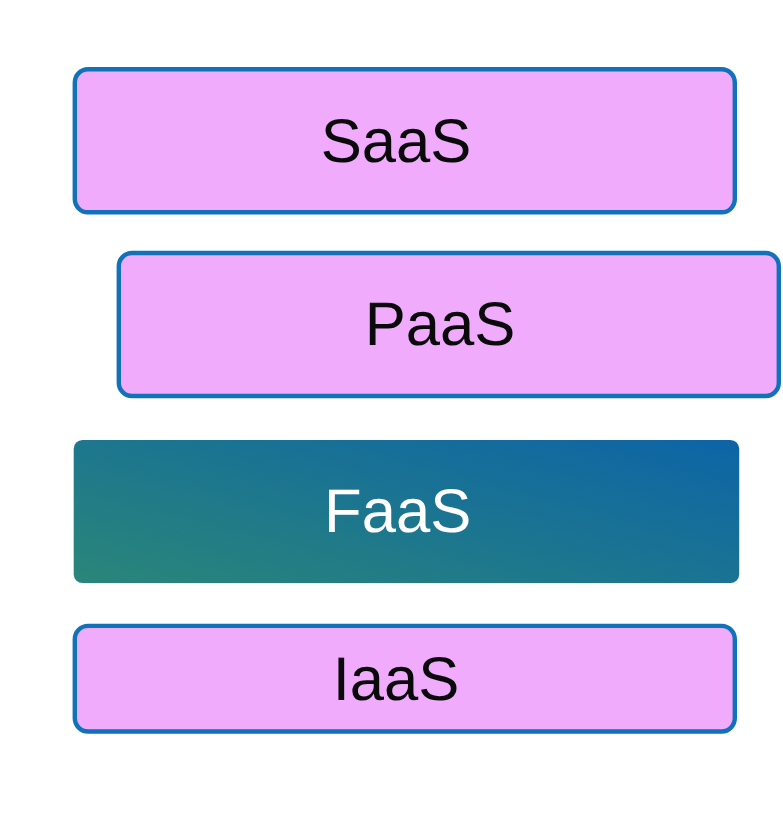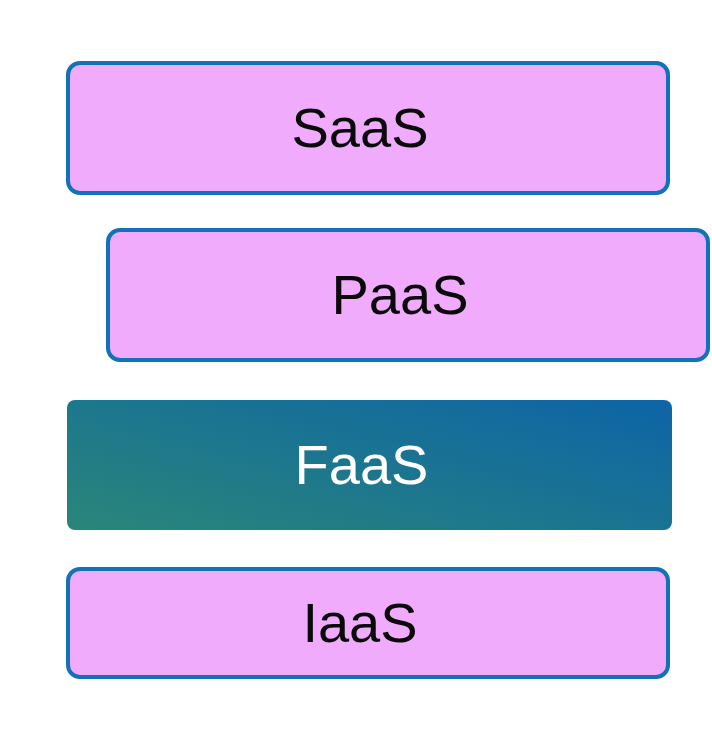--- a/index.html
+++ b/index.html
@@ -45,21 +45,21 @@
     color: #0a0a0a;
     line-height: 1;
     transform: translateX(-8px);
   }
   .layer-box.highlighted .layer-label {
     color: #ffffff;
   }
   .pos-saas { top: 61px; }
   .pos-paas { top: 228px; margin-left: 40px; }
   .pos-faas { top: 400px; }
-  .pos-iaas { top: 567px; height: 112px; }
+  .pos-iaas { top: 567px; height: 100px; }
 </style>
 </head>
 <body>
 
 <div class="canvas">
 
   <div class="layer-box outlined pos-saas">
     <span class="layer-label">SaaS</span>
   </div>
 

